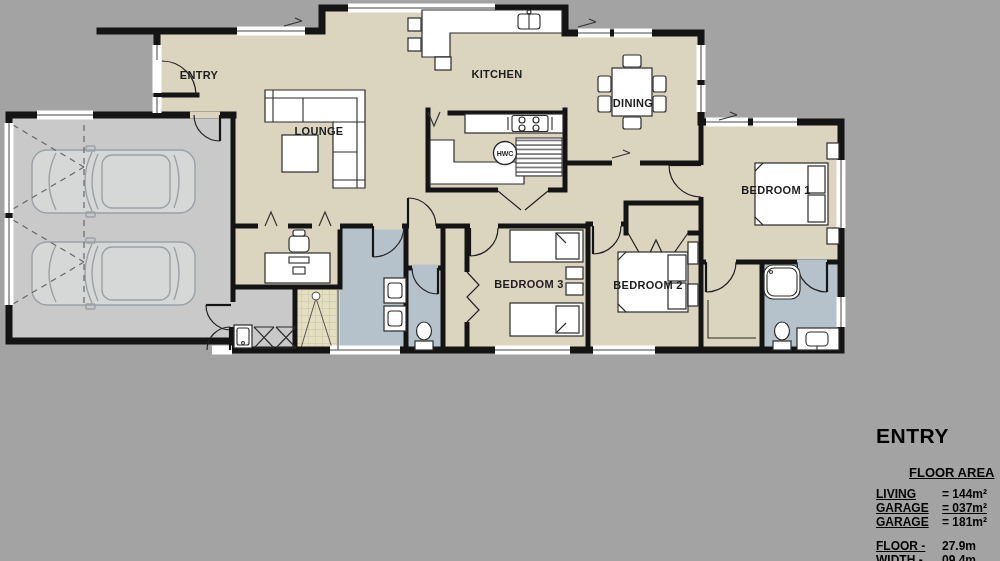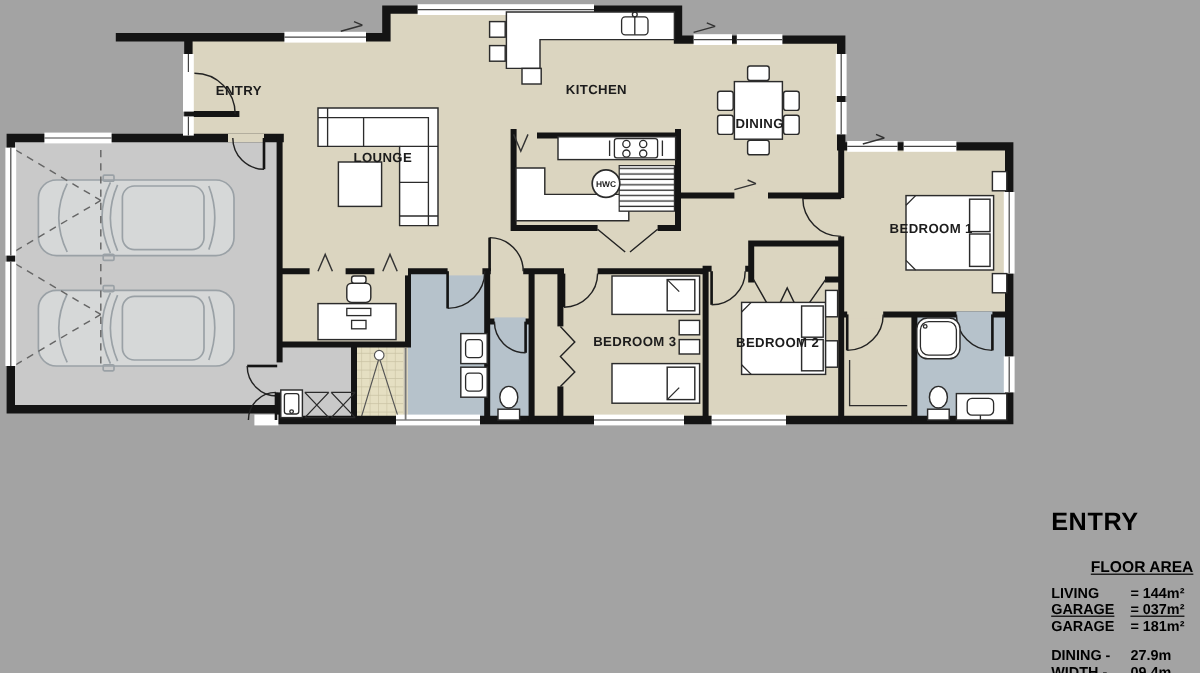--- a/index.html
+++ b/index.html
@@ -19,21 +19,21 @@
   .car-body{fill:#d6d8d8;}
   .room-label{font:bold 11px "Liberation Sans",sans-serif;fill:#1c1c1c;letter-spacing:.3px;text-anchor:middle;}
   .hwc-label{font:bold 7px "Liberation Sans",sans-serif;fill:#1c1c1c;text-anchor:middle;}
   .mark{fill:none;stroke:#333;stroke-width:1.2;}
   .dash{fill:none;stroke:#666;stroke-width:1.2;stroke-dasharray:6 5;}
   
   .title-block{position:absolute;left:876px;top:424px;width:124px;color:#000;}
   .tb-title{font-size:21px;font-weight:bold;letter-spacing:.5px;margin-bottom:17px;}
   .tb-heading{font-size:13px;font-weight:bold;text-decoration:underline;margin-bottom:7px;margin-left:33px;}
   .tb-row{display:flex;font-size:12px;font-weight:bold;line-height:14px;}
-  .tb-row .lbl{width:66px;}
+  .tb-row .lbl{width:66px;text-decoration:underline;}
   .tb-row.sum span{text-decoration:underline;}
   .tb-gap{height:10px;}
 </style>
 </head>
 <body>
 
 <div id="stage">
 
 <svg id="plan-svg" width="1000" height="561" viewBox="0 0 1000 561">
   <defs>
@@ -439,21 +439,21 @@
   <div class="tb-row sum">
     <span class="lbl">GARAGE</span>
     <span class="val">= 037m²</span>
   </div>
   <div class="tb-row">
     <span class="lbl">GARAGE</span>
     <span class="val">= 181m²</span>
   </div>
   <div class="tb-gap"></div>
   <div class="tb-row">
-    <span class="lbl">DINING -</span>
+    <span class="lbl">FLOOR -</span>
     <span class="val">27.9m</span>
   </div>
   <div class="tb-row">
     <span class="lbl">WIDTH -</span>
     <span class="val">09.4m</span>
   </div>
 </div>
 
 </div>
 

